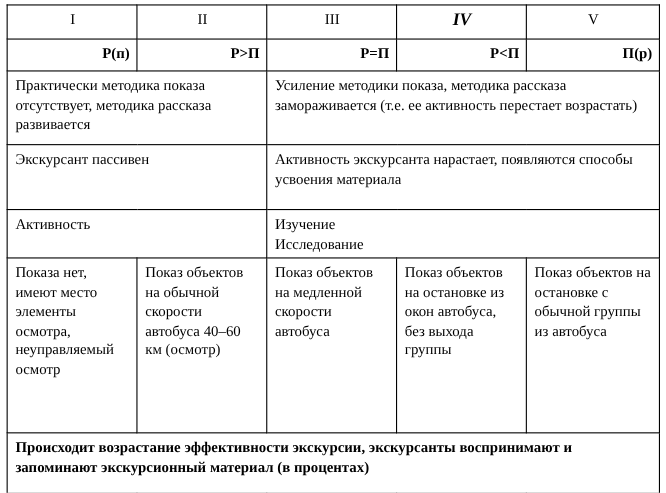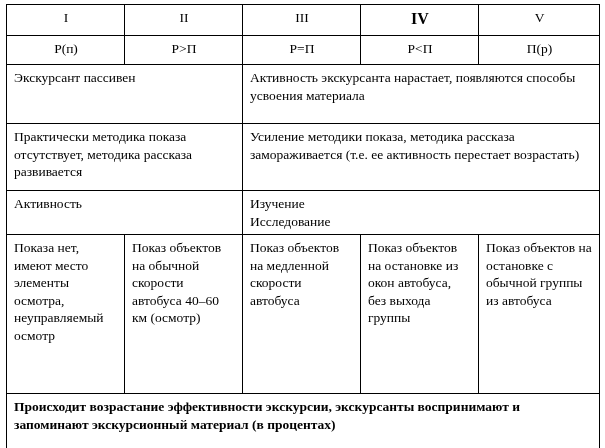--- a/index.html
+++ b/index.html
@@ -43,25 +43,26 @@
   .hdr-roman td {
     text-align: center;
     vertical-align: middle;
     font-size: 15px;
     padding: 4px 2px;
     height: 22px;
   }
   .hdr-roman td.bold {
     font-weight: bold;
     font-size: 16px;
+    font-style: italic;
   }
   .hdr-formula td {
-    text-align: center;
+    text-align: right;
     vertical-align: middle;
-    font-weight: normal;
+    font-weight: bold;
     font-size: 13.5px;
     padding: 4px 2px;
     height: 20px;
   }
   .r-text td {
     text-align: left;
   }
   .just {
     text-align: justify;
     text-justify: inter-word;
@@ -120,27 +121,27 @@
         <td class="bold">IV</td>
         <td>V</td>
       </tr>
       <tr class="hdr-formula">
         <td>Р(п)</td>
         <td>Р&gt;П</td>
         <td>Р=П</td>
         <td>Р&lt;П</td>
         <td>П(р)</td>
       </tr>
+      <tr class="r-text row-band">
+        <td colspan="2" class="just">Практически методика показа отсутствует, методика рассказа развивается</td>
+        <td colspan="3" class="just">Усиление методики показа, методика рассказа замораживается (т.е. ее активность перестает возрастать)</td>
+      </tr>
       <tr class="r-text row-band2">
         <td colspan="2">Экскурсант пассивен</td>
         <td colspan="3" class="just">Активность экскурсанта нарастает, появляются способы усвоения материала</td>
-      </tr>
-      <tr class="r-text row-band">
-        <td colspan="2" class="just">Практически методика показа отсутствует, методика рассказа развивается</td>
-        <td colspan="3" class="just">Усиление методики показа, методика рассказа замораживается (т.е. ее активность перестает возрастать)</td>
       </tr>
       <tr class="obs-row">
         <td colspan="2">Активность</td>
         <td colspan="3">
           <span class="obs-inner">
             <span>Изучение</span>
             <span>Исследование</span>
           </span>
         </td>
       </tr>

